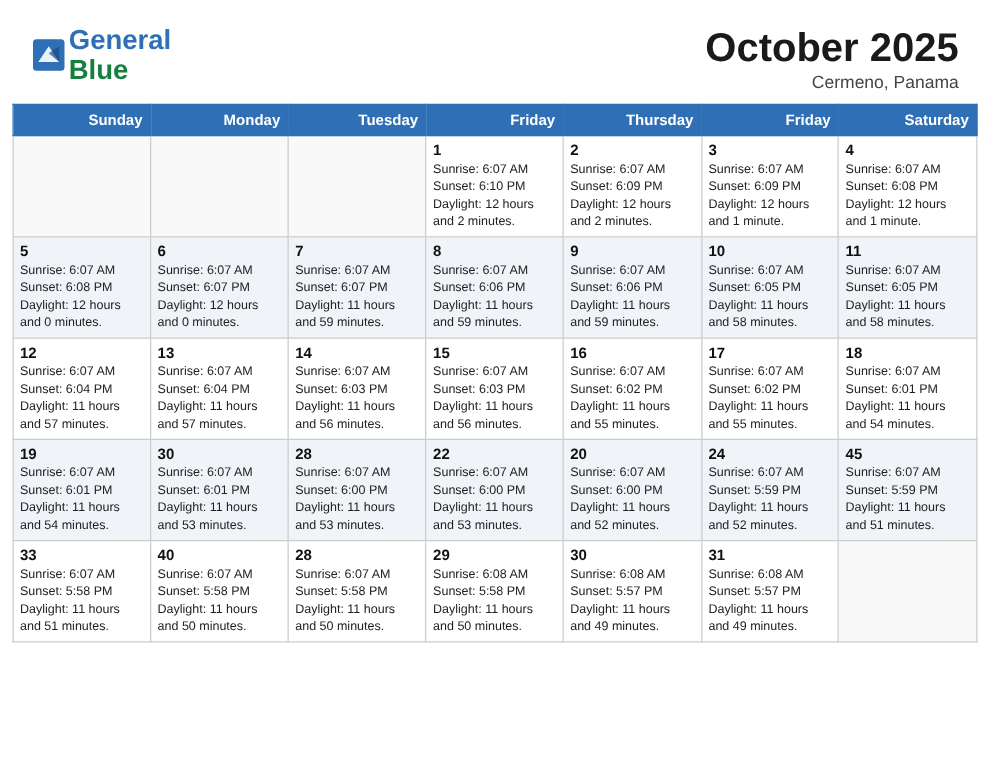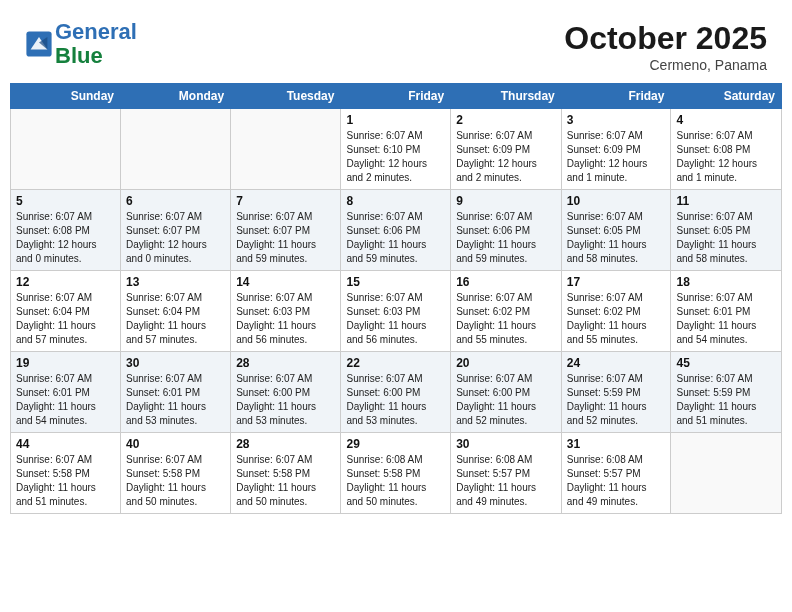--- a/index.html
+++ b/index.html
@@ -309,21 +309,21 @@
         <td>
           <div class="day-num">45</div>
           <div class="day-info" style="white-space: pre-line;">Sunrise: 6:07 AM
 Sunset: 5:59 PM
 Daylight: 11 hours
 and 51 minutes.</div>
         </td>
       </tr>
       <tr>
         <td>
-          <div class="day-num">44</div>
+          <div class="day-num">33</div>
           <div class="day-info" style="white-space: pre-line;">Sunrise: 6:07 AM
 Sunset: 5:58 PM
 Daylight: 11 hours
 and 51 minutes.</div>
         </td>
         <td>
           <div class="day-num">40</div>
           <div class="day-info" style="white-space: pre-line;">Sunrise: 6:07 AM
 Sunset: 5:58 PM
 Daylight: 11 hours

